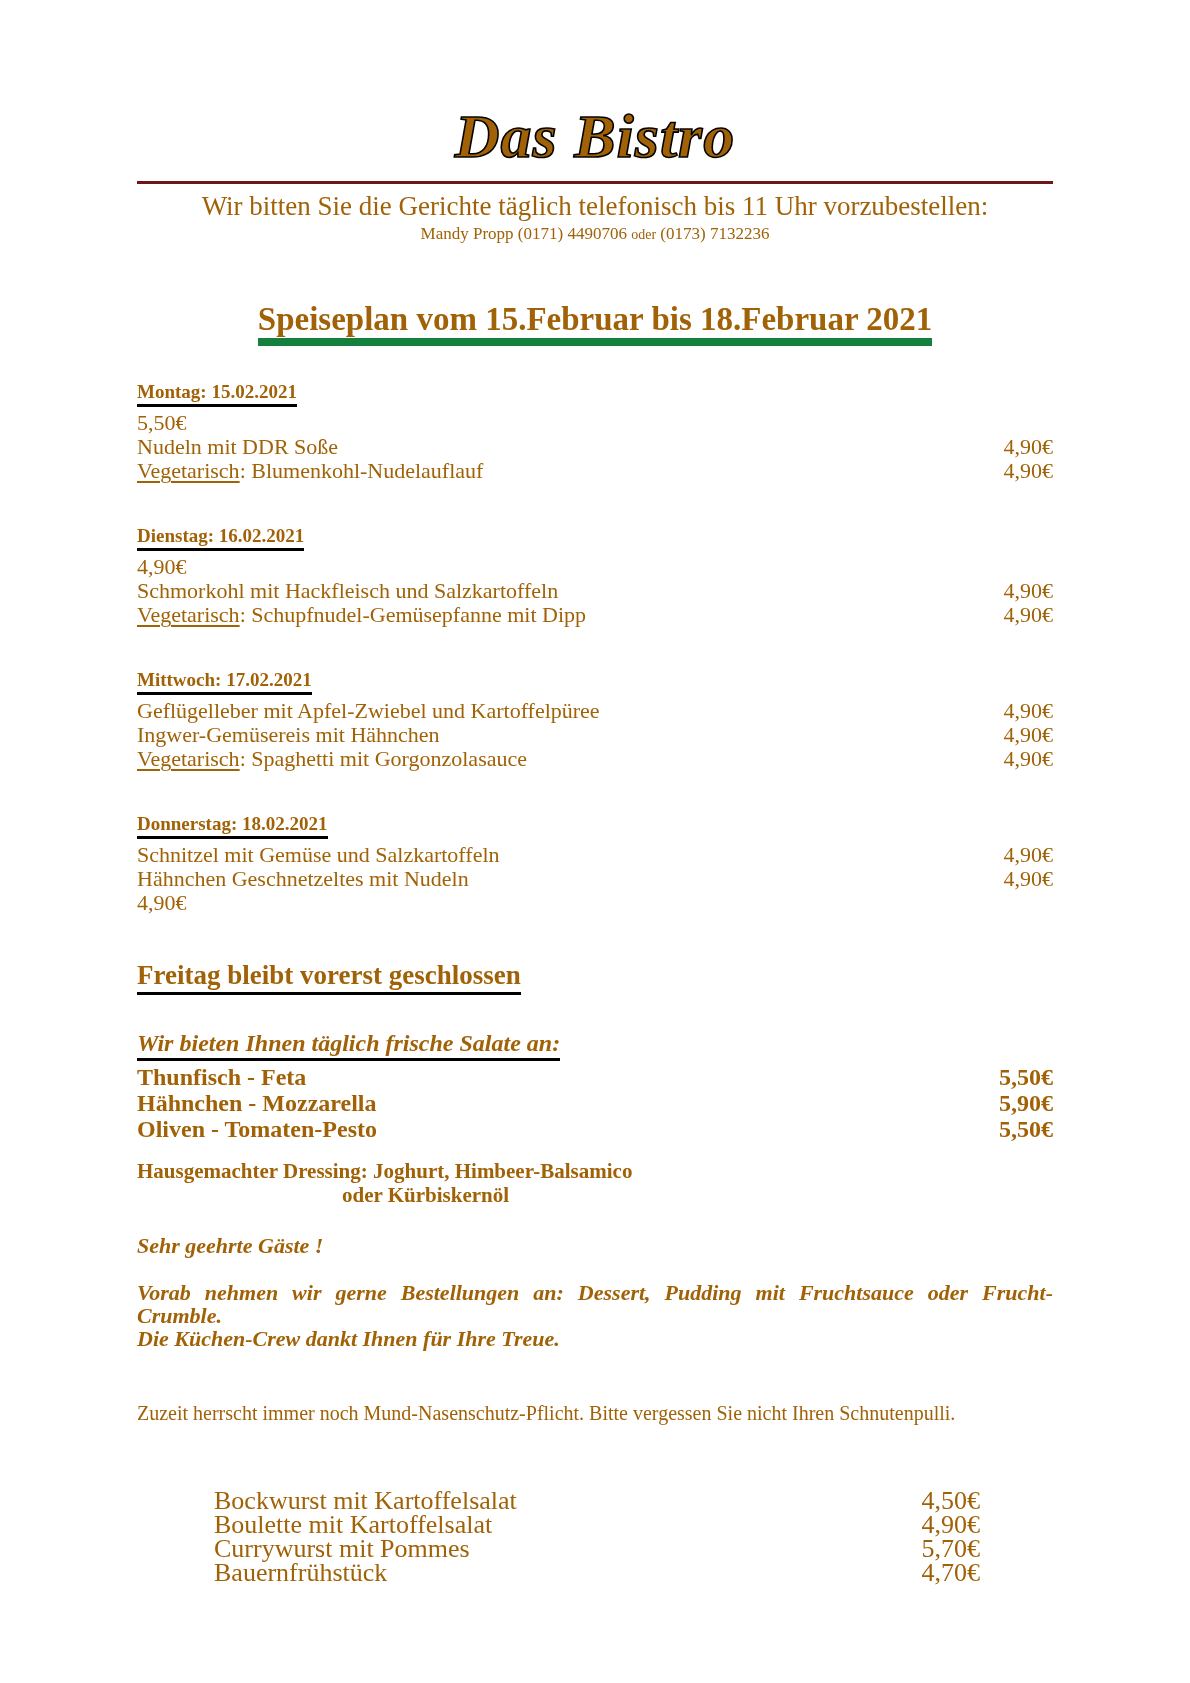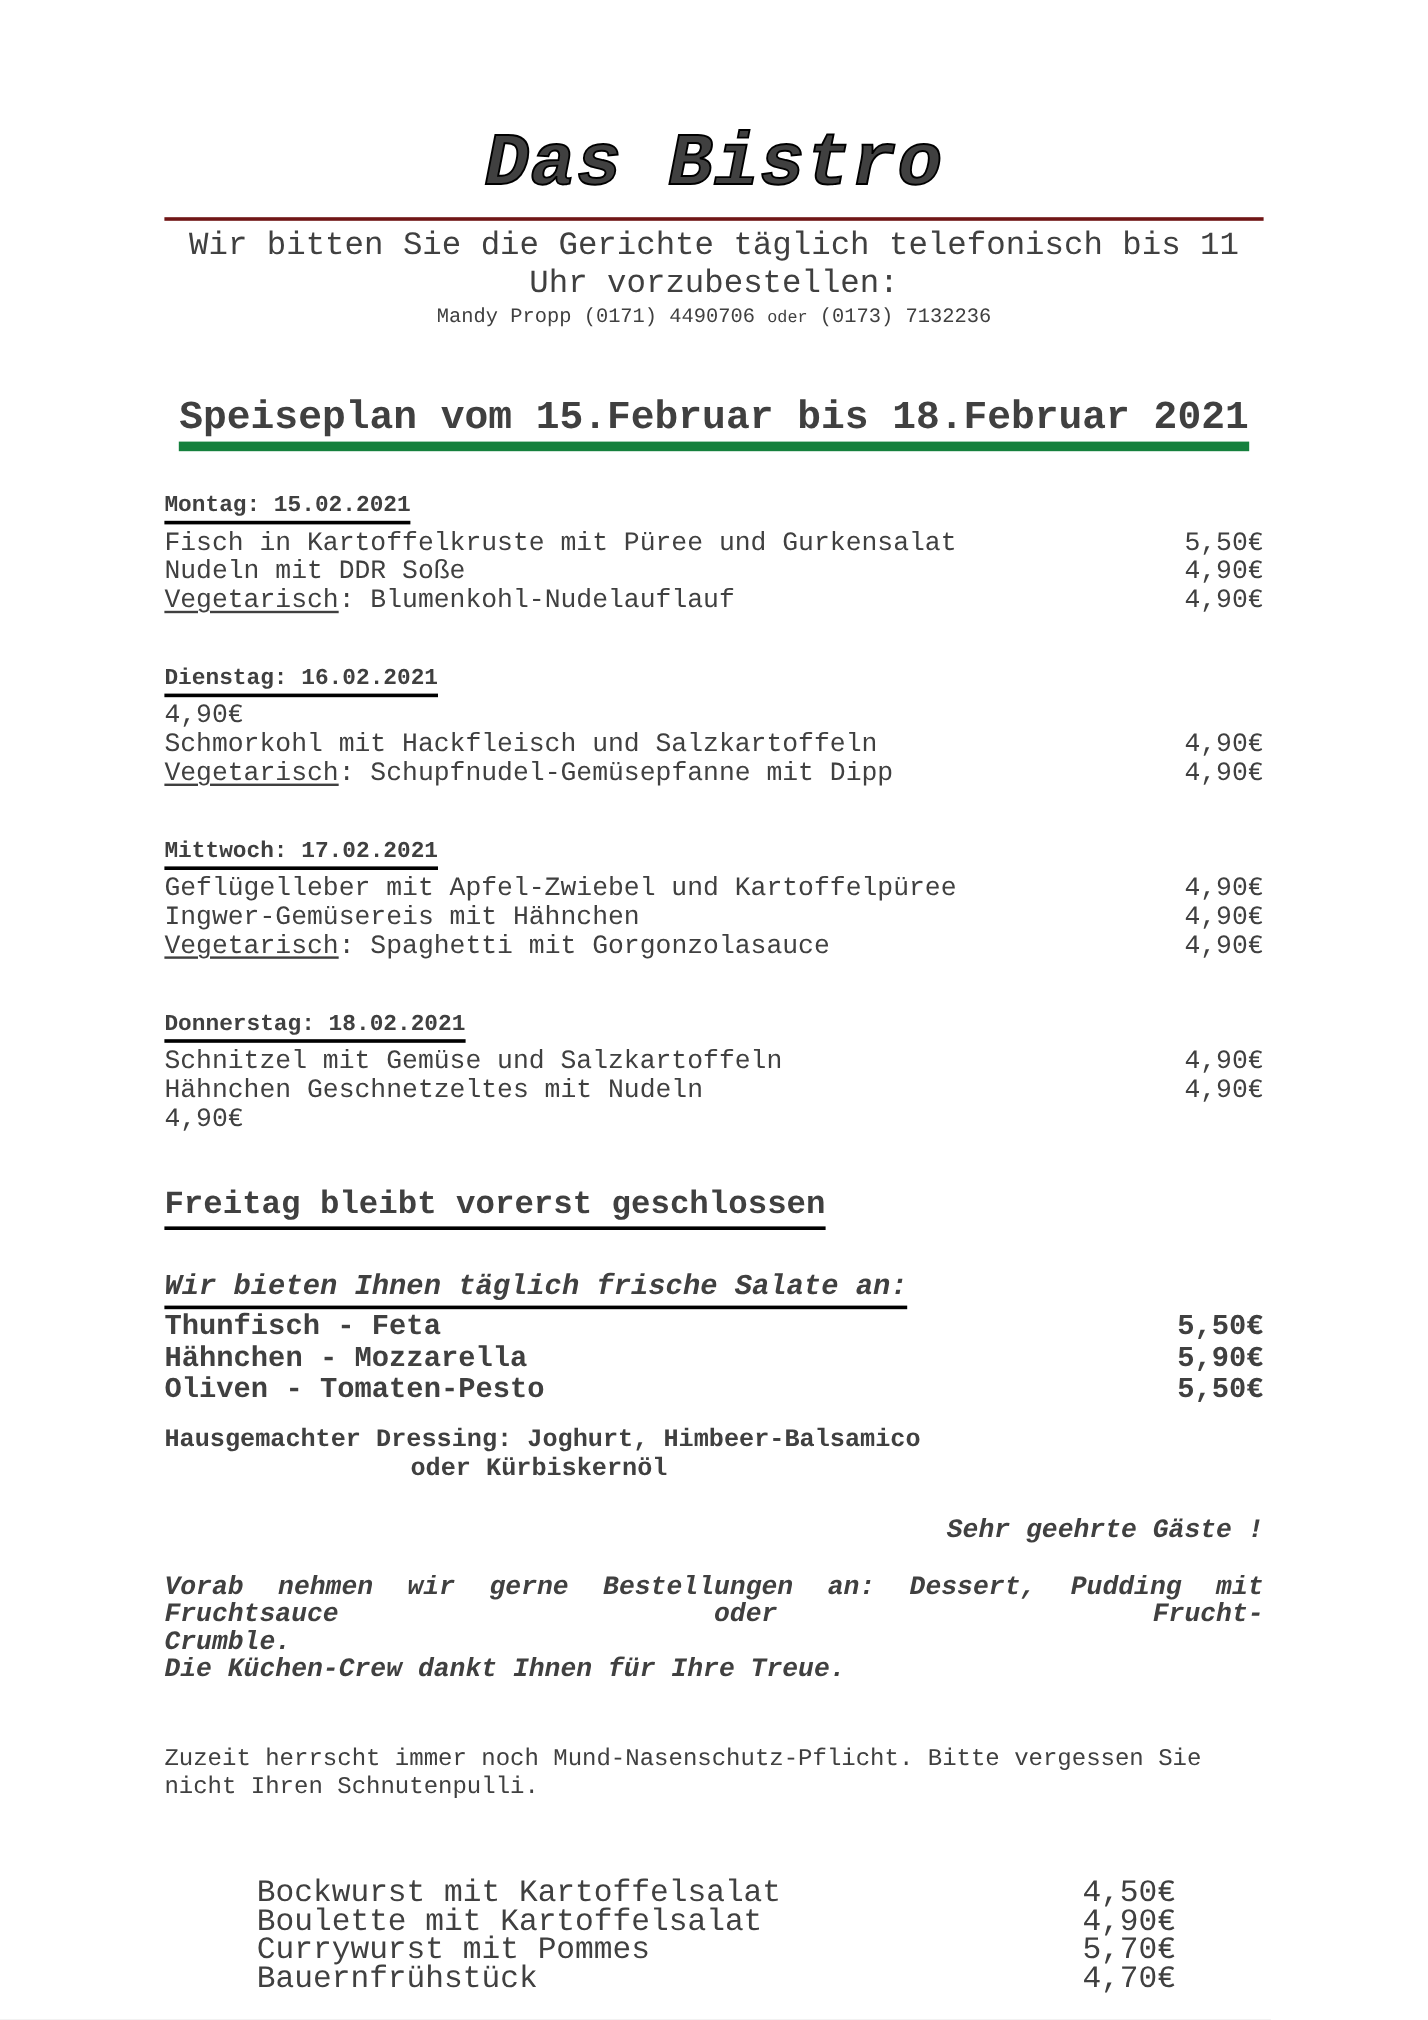--- a/index.html
+++ b/index.html
@@ -3,22 +3,22 @@
 <meta charset="utf-8">
 <style>
   html,body { margin:0; padding:0; background:#e8e8e8; }
   .page {
     position:relative;
     width:1190px; height:1683px;
     margin:0 auto;
     background:#ffffff;
     box-sizing:border-box;
     padding:0 137px;
-    font-family:Liberation Mono, monospace;
-    color:#404040;
+    font-family:Liberation Serif, serif;
+    color:#a16207;
     overflow:hidden;
   }
   .title {
     margin-top:104px;
     text-align:center;
     font-size:62px;
     line-height:1.05;
     font-weight:bold;
     font-style:italic;
     letter-spacing:1px;
@@ -46,21 +46,21 @@
 
   .salads { margin-top:42px; }
   .salads-header { font-size:24px; line-height:24px; font-weight:bold; font-style:italic; }
   .salads-header span { border-bottom:3px solid #000; padding-bottom:2px; }
   .salads-items { margin-top:9px; }
   .salads-items .row { font-weight:bold; font-size:24px; line-height:26px; }
 
   .dressing { margin-top:17px; font-size:21px; line-height:24px; font-weight:bold; }
   .dressing-line2 { margin-left:205px; }
 
-  .greeting { margin-top:27px; text-align:right; font-size:22px; line-height:24px; font-weight:bold; font-style:italic; }
+  .greeting { margin-top:27px; text-align:left; font-size:22px; line-height:24px; font-weight:bold; font-style:italic; }
 
   .preorder { margin-top:23px; font-size:22px; line-height:23px; font-weight:bold; font-style:italic; }
   .preorder-line1 { text-align:justify; text-align-last:justify; }
 
   .mask-notice { margin-top:52px; font-size:20px; line-height:23px; }
 
   .extras { margin-top:64px; margin-left:77px; margin-right:73px; }
   .extras .row { font-size:26px; line-height:24px; }
 </style>
 </head>
@@ -74,21 +74,20 @@
 
   <div class="intro-line1">Wir bitten Sie die Gerichte täglich telefonisch bis 11 Uhr vorzubestellen:</div>
   <div class="intro-line2"><span>Mandy Propp  (0171) 4490706 </span><span class="small-oder">oder</span><span> (0173) 7132236</span></div>
 
   <div class="menu-heading"><span>Speiseplan vom 15.Februar bis 18.Februar 2021</span></div>
 
   <div class="day day-first">
     <div class="day-header"><span>Montag: 15.02.2021</span></div>
     <div class="day-items">
       <div class="row">
-          <span class="dish">Fisch in Kartoffelkruste mit Püree und Gurkensalat</span>
           <span class="price">5,50€</span>
         </div>
       <div class="row">
           <span class="dish">Nudeln mit DDR Soße</span>
           <span class="price">4,90€</span>
         </div>
       <div class="row">
           <span class="dish"><span class="veg-label">Vegetarisch</span><span>: Blumenkohl-Nudelauflauf</span></span>
           <span class="price">4,90€</span>
         </div>

